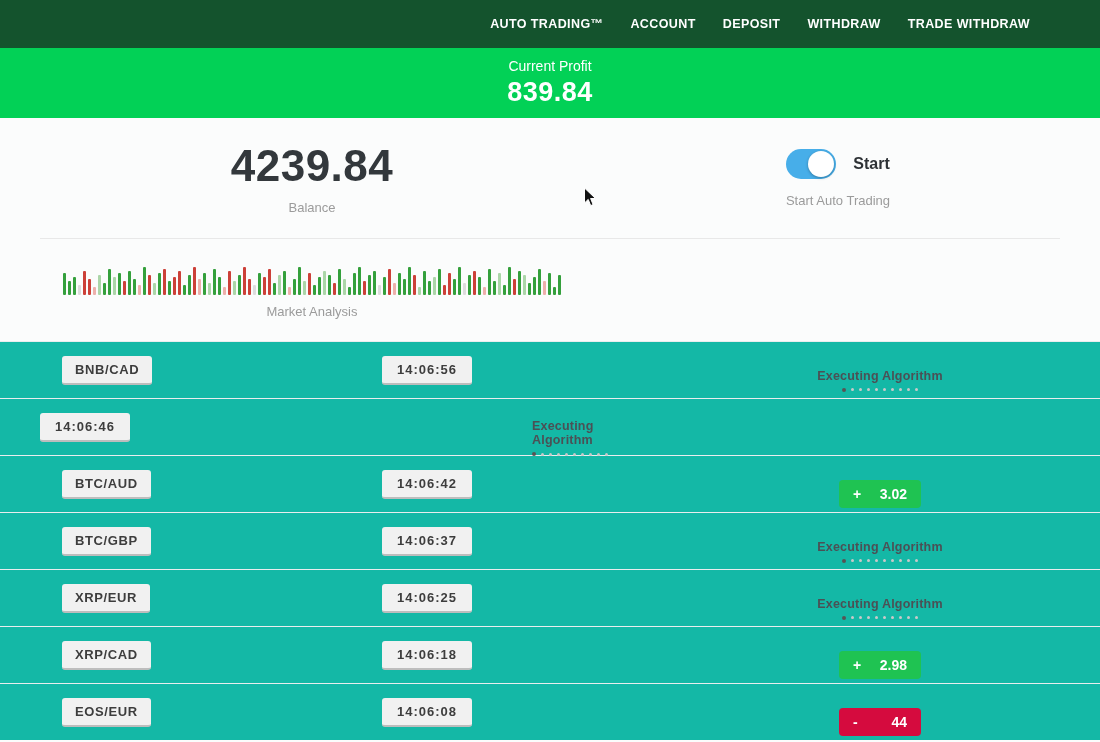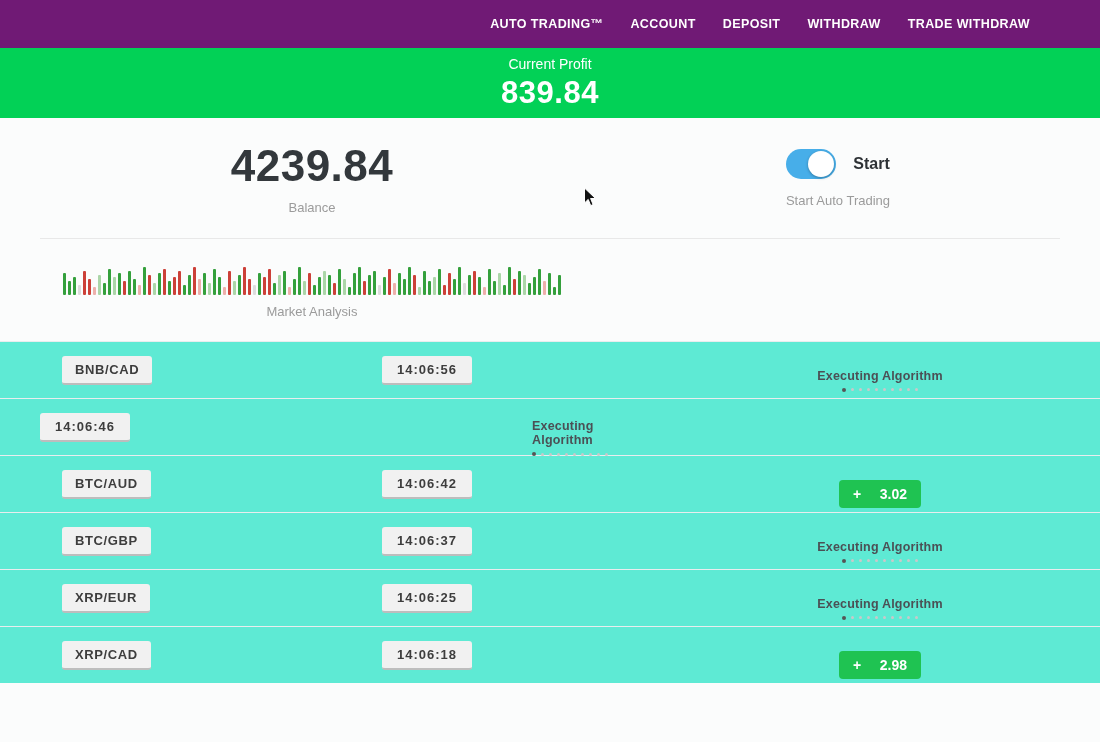--- a/index.html
+++ b/index.html
@@ -3,34 +3,34 @@
 <meta charset="utf-8">
 <style>
   * { box-sizing: border-box; }
   html,body { margin:0; padding:0; }
   body {
     width:1100px; height:742px; overflow:hidden; position:relative;
     font-family:"Liberation Sans", sans-serif; background:#fbfcfc;
   }
   
   header.top-nav {
-    height:48px; background:#701a75; display:flex; align-items:center;
+    height:48px; background:#14532d; display:flex; align-items:center;
     justify-content:flex-end; padding-right:70px;
   }
   .nav-item {
     color:#ffffff; font-weight:bold; font-size:12.5px; letter-spacing:.4px;
     margin-left:27px; cursor:pointer; white-space:nowrap;
   }
   
   .profit-banner {
     height:70px; background:#02d156; color:#fff; display:flex;
     flex-direction:column; align-items:center; justify-content:center;
   }
   .profit-label { font-size:14px; margin-bottom:3px; }
-  .profit-value { font-size:31px; font-weight:bold; letter-spacing:.5px; }
+  .profit-value { font-size:27px; font-weight:bold; letter-spacing:.5px; }
   
   .stats-row { display:grid; grid-template-columns:624px 428px; }
   .stat { display:flex; flex-direction:column; align-items:center; justify-content:center; }
   .row1 { height:120px; }
   .row2 { height:102px; }
   .stat-value-lg { font-size:44px; font-weight:bold; color:#33383c; letter-spacing:.5px; }
   .stat-value-md { font-size:32px; font-weight:bold; color:#33383c; }
   .stat-label { font-size:13px; color:#9b9b9b; margin-top:9px; }
   .toggle-line { display:flex; align-items:center; gap:17px; }
   .toggle { width:50px; height:30px; border-radius:15px; position:relative; cursor:pointer; }
@@ -39,21 +39,21 @@
     border-radius:50%; background:#fff; box-shadow:0 1px 3px rgba(0,0,0,.3);
   }
   .toggle-state { font-size:16px; font-weight:bold; color:#2e3236; }
   .divider { height:1px; background:#e8e8e8; margin:0 40px; }
   
   .bars { display:flex; align-items:flex-end; gap:2px; height:34px; }
   .bar { width:3px; border-radius:1px; }
   
   .trade-row {
     display:grid; grid-template-columns:342px 90px 1fr; align-items:center;
-    height:57px; border-top:1px solid #e9edee; padding-left:40px; background:#5eead4;
+    height:57px; border-top:1px solid #e9edee; padding-left:40px; background:#14b8a6;
   }
   .cell.pair { padding-left:22px; }
   .key-badge {
     display:inline-block; background:#f1f1f1; border-bottom:2px solid #bdbdbd;
     border-radius:3px; padding:6px 13px; font-size:13px; font-weight:bold;
     color:#3d3d3d; letter-spacing:.6px; white-space:nowrap;
   }
   .time-badge { width:90px; padding:6px 0; text-align:center; letter-spacing:1px; }
   .cell.result { padding-left:188px; display:flex; justify-content:center;margin-top:20px; }
   .exec { display:flex; flex-direction:column; align-items:center; }
@@ -310,18 +310,28 @@
       <div class="trade-row">
         <div class="cell pair"><span class="key-badge">XRP/CAD</span></div>
         <div class="cell time"><span class="key-badge time-badge">14:06:18</span></div>
         <div class="cell result">
           <div class="result-badge" style="background: rgb(31, 195, 82);">
             <span class="sign">+</span>
             <span class="val">2.98</span>
           </div>
         </div>
       </div>
+      <div class="trade-row">
+        <div class="cell pair"><span class="key-badge">EOS/EUR</span></div>
+        <div class="cell time"><span class="key-badge time-badge">14:06:08</span></div>
+        <div class="cell result">
+          <div class="result-badge" style="background: rgb(213, 11, 62);">
+            <span class="sign">-</span>
+            <span class="val">44</span>
+          </div>
+        </div>
+      </div>
     </section>
 </main>
 
 <svg class="mouse-cursor" id="mouse-cursor" width="14" height="21" viewBox="0 0 13 21" style="left: 583px; top: 187px;">
   <path d="M1 1 L1 16 L4.7 12.4 L7.2 18.6 L9.6 17.6 L7.1 11.5 L12 11.5 Z" fill="#111" stroke="#fff" stroke-width="1"></path>
 </svg>
 
 </body></html>

